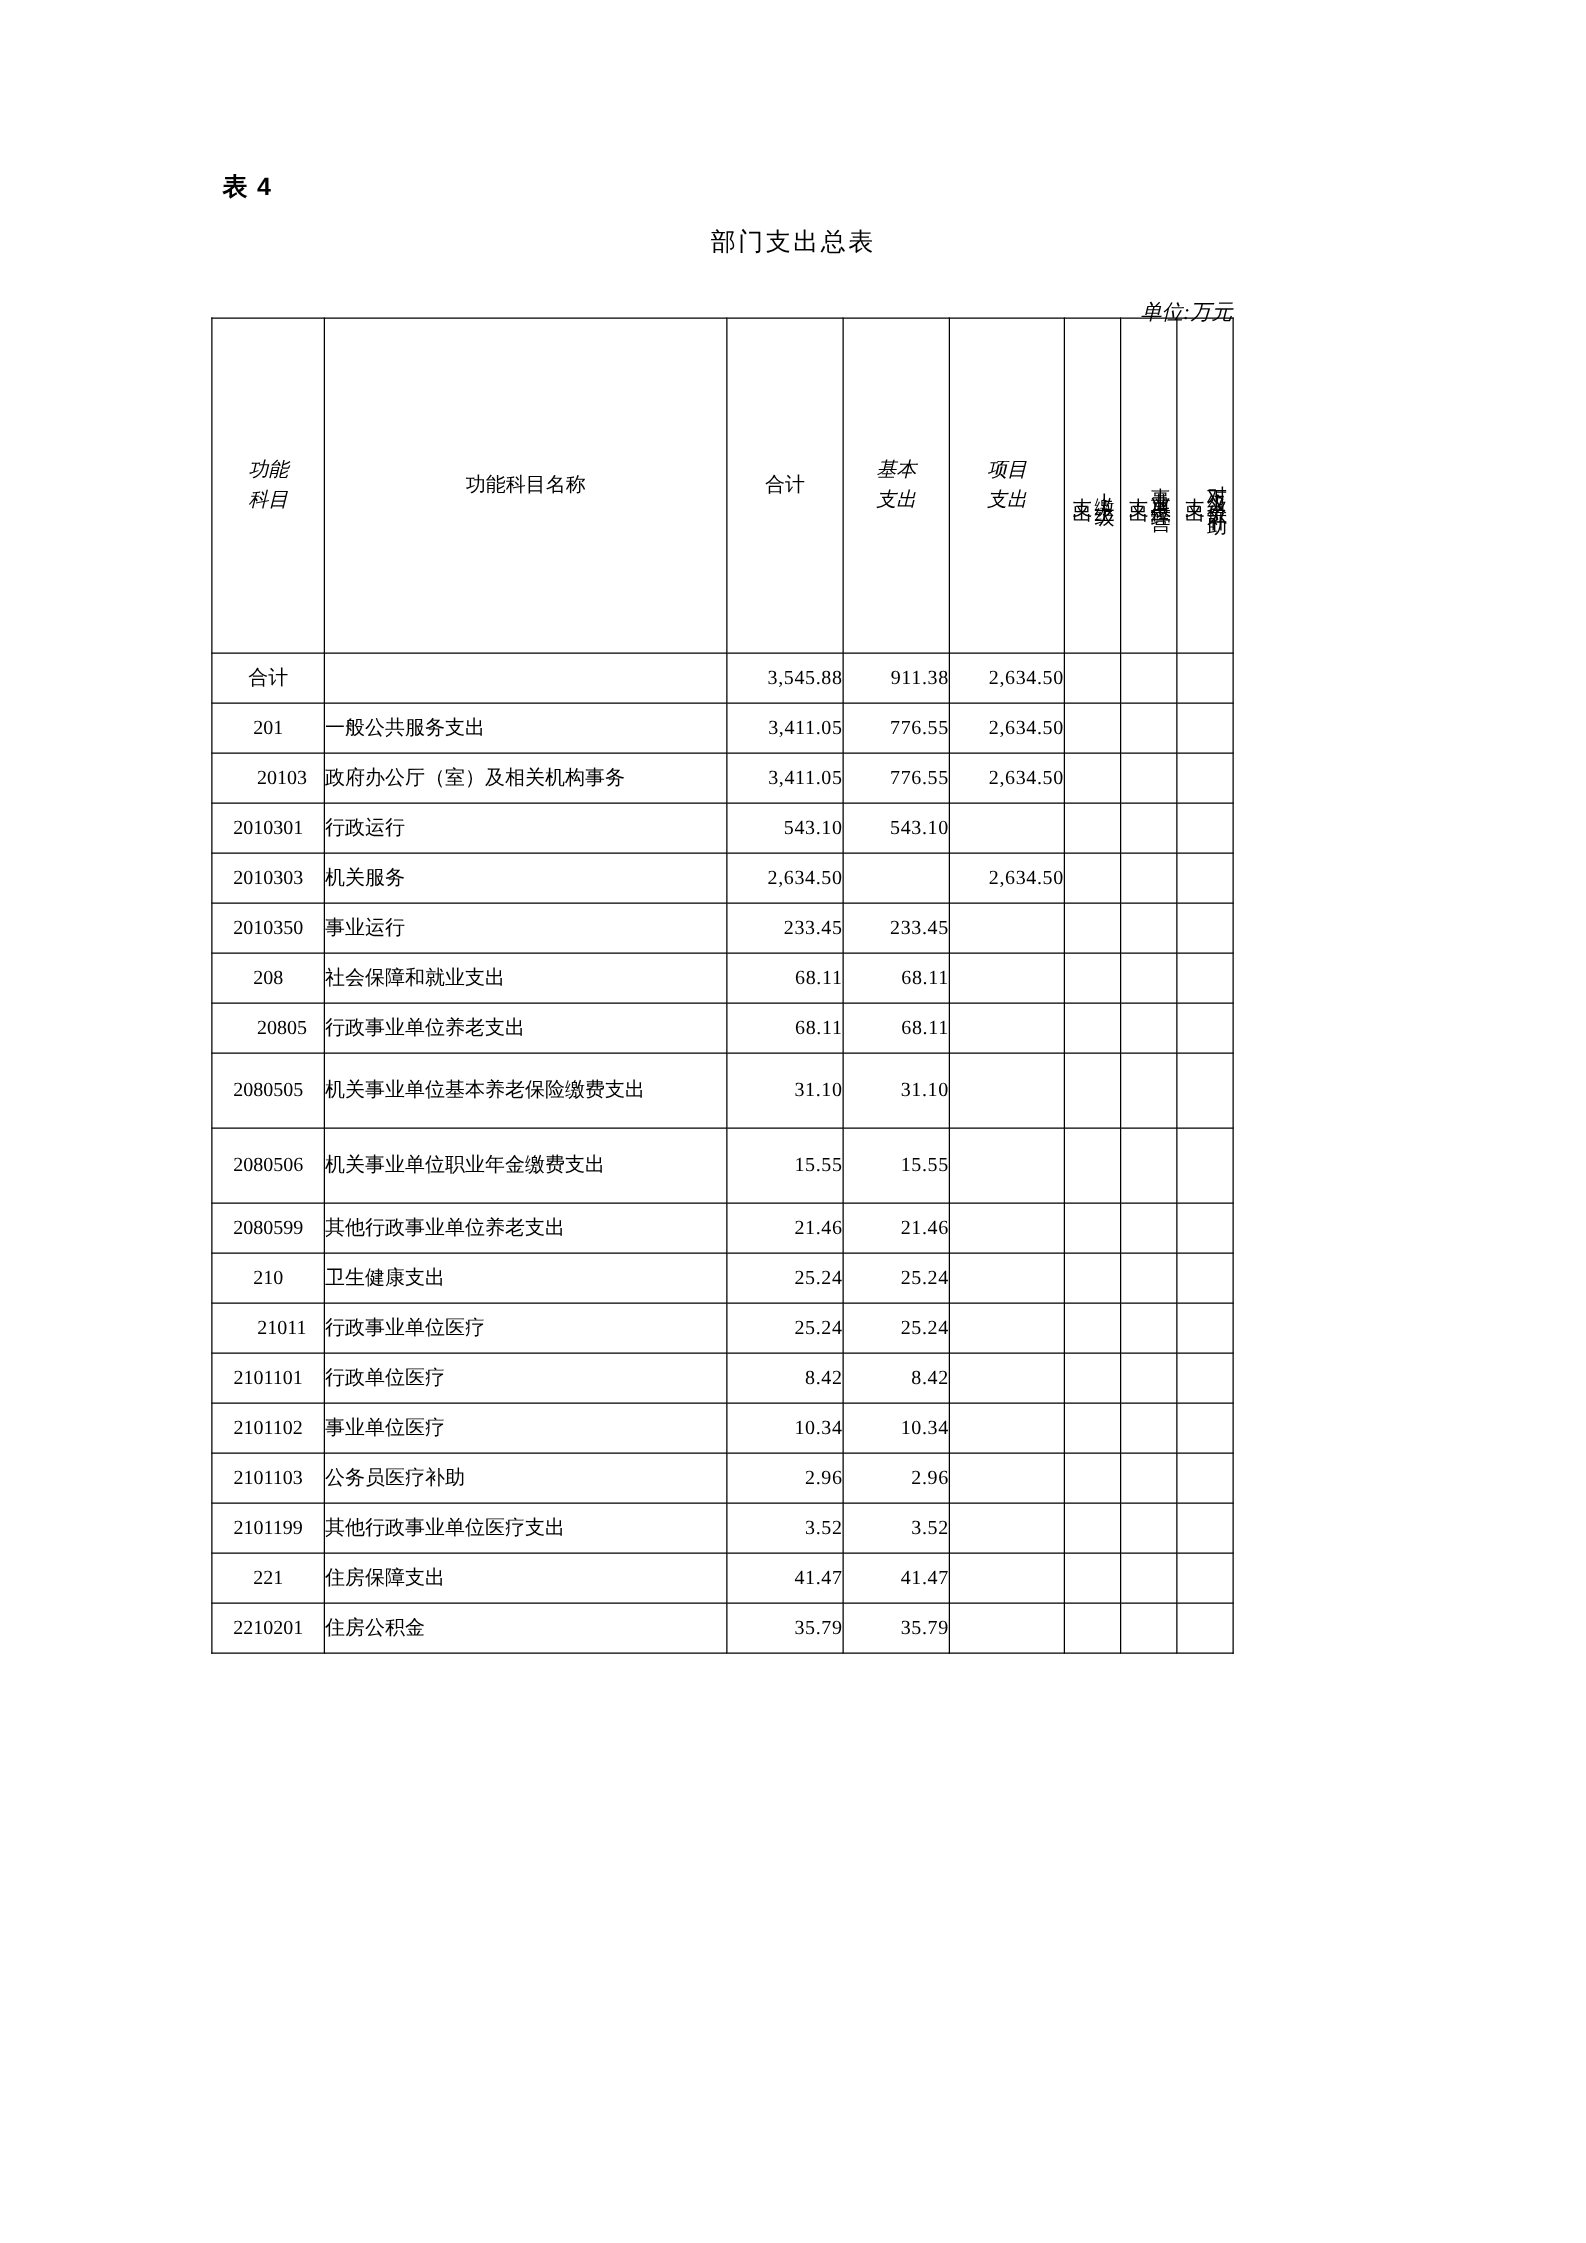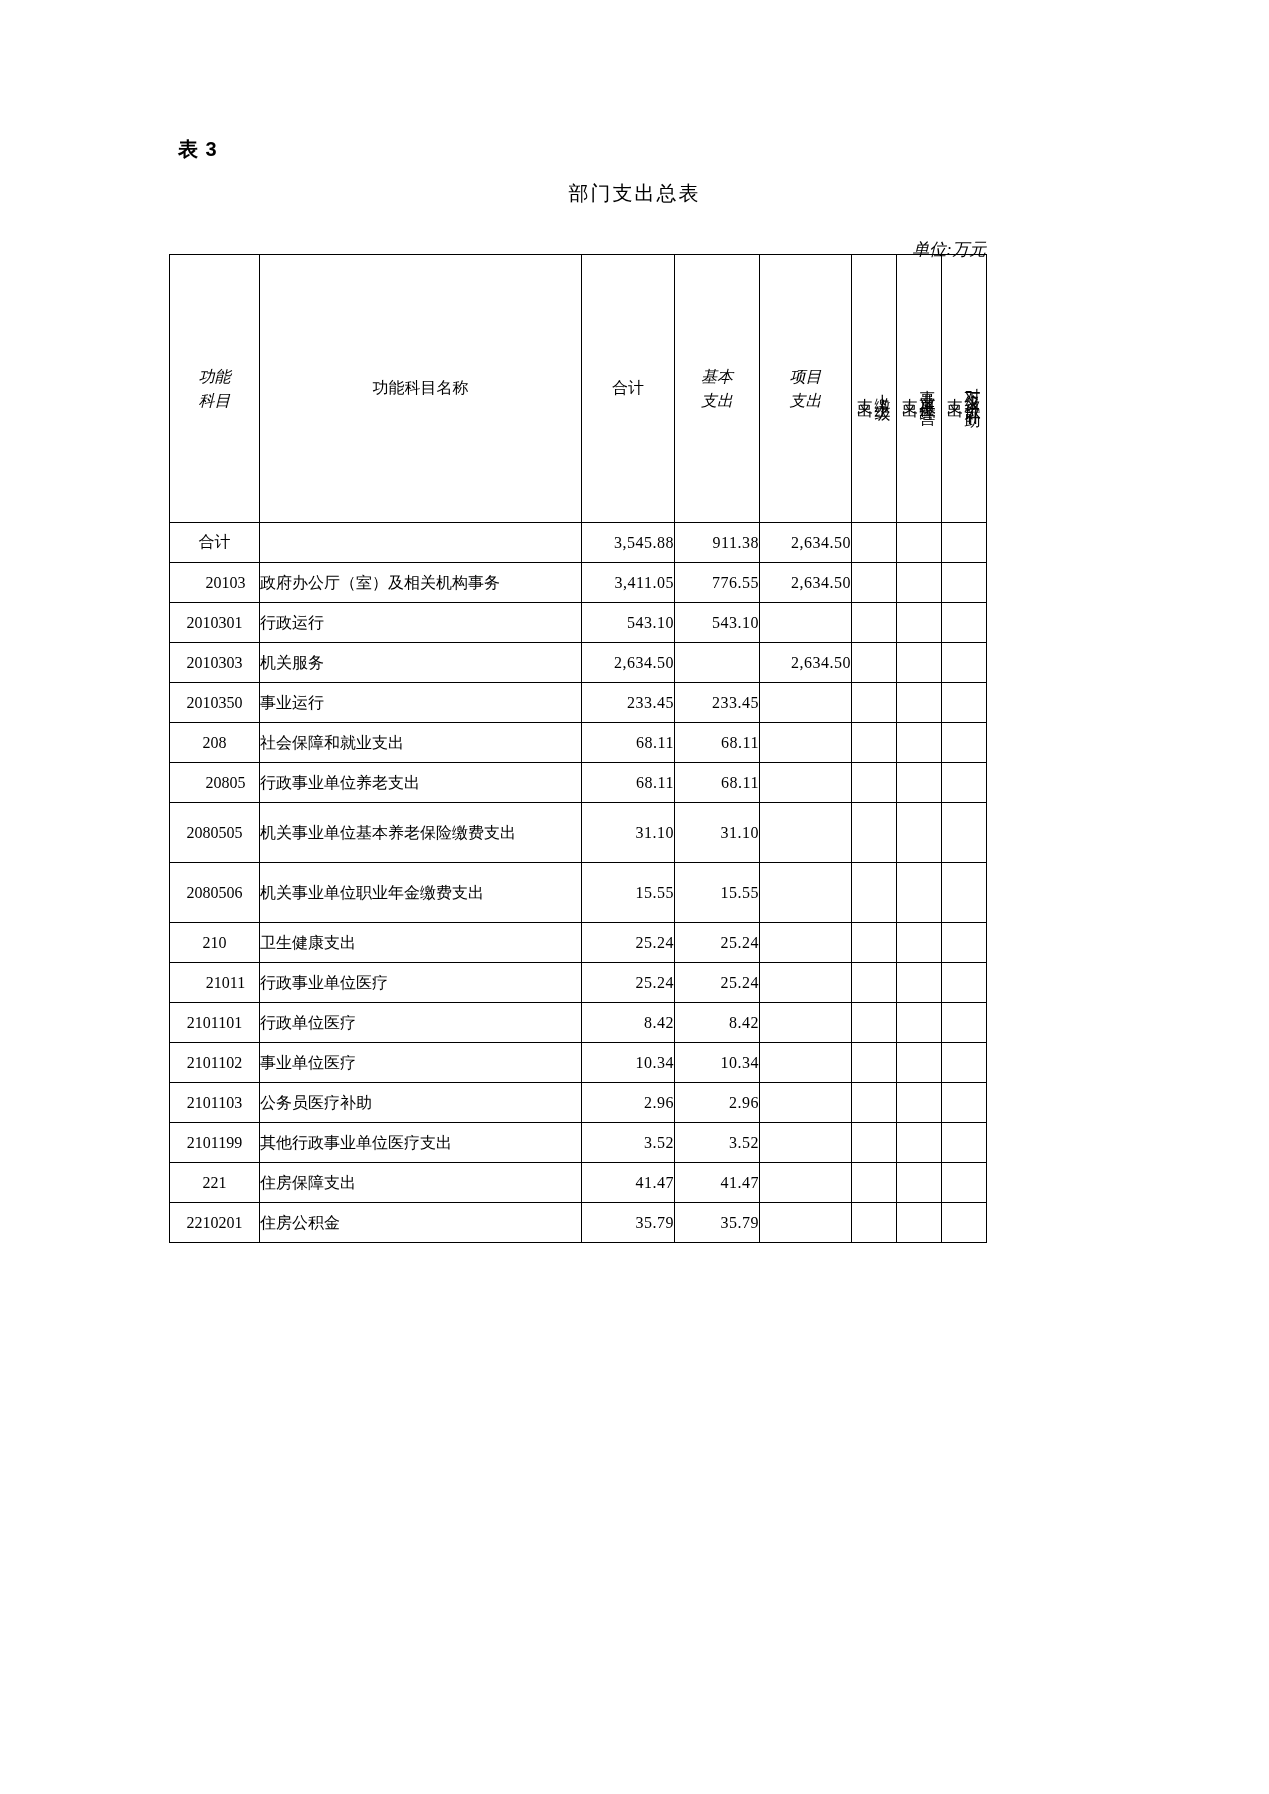--- a/index.html
+++ b/index.html
@@ -124,21 +124,21 @@
   .name-l0 { padding-left: 6px; }
   .name-l1 { padding-left: 22px; }
   .name-l2 { padding-left: 40px; }
   .name-wrap { line-height: 1.5; }
 </style>
 </head>
 <body>
 
 <div class="page">
 
-  <div class="table-label">表 3</div>
+  <div class="table-label">表 4</div>
   <div class="doc-title">部门支出总表</div>
   <div class="unit-note">单位:万元</div>
 
   <table class="main">
     <colgroup>
       <col class="c-code">
       <col class="c-name">
       <col class="c-total">
       <col class="c-basic">
       <col class="c-project">
@@ -195,20 +195,32 @@
             <div class="name-wrap"></div>
           </td>
           <td class="num">3,545.88</td>
           <td class="num">911.38</td>
           <td class="num">2,634.50</td>
           <td class="num"></td>
           <td class="num"></td>
           <td class="num"></td>
         </tr>
         <tr class="data-row">
+          <td class="code">201</td>
+          <td class="name name-l0">
+            <div class="name-wrap">一般公共服务支出</div>
+          </td>
+          <td class="num">3,411.05</td>
+          <td class="num">776.55</td>
+          <td class="num">2,634.50</td>
+          <td class="num"></td>
+          <td class="num"></td>
+          <td class="num"></td>
+        </tr>
+        <tr class="data-row">
           <td class="code" style="padding-left: 22px;">20103</td>
           <td class="name name-l1">
             <div class="name-wrap">政府办公厅（室）及相关机构事务</div>
           </td>
           <td class="num">3,411.05</td>
           <td class="num">776.55</td>
           <td class="num">2,634.50</td>
           <td class="num"></td>
           <td class="num"></td>
           <td class="num"></td>
@@ -291,20 +303,32 @@
             <div class="name-wrap">机关事业单位职业年金缴费支出</div>
           </td>
           <td class="num">15.55</td>
           <td class="num">15.55</td>
           <td class="num"></td>
           <td class="num"></td>
           <td class="num"></td>
           <td class="num"></td>
         </tr>
         <tr class="data-row">
+          <td class="code">2080599</td>
+          <td class="name name-l2">
+            <div class="name-wrap">其他行政事业单位养老支出</div>
+          </td>
+          <td class="num">21.46</td>
+          <td class="num">21.46</td>
+          <td class="num"></td>
+          <td class="num"></td>
+          <td class="num"></td>
+          <td class="num"></td>
+        </tr>
+        <tr class="data-row">
           <td class="code">210</td>
           <td class="name name-l0">
             <div class="name-wrap">卫生健康支出</div>
           </td>
           <td class="num">25.24</td>
           <td class="num">25.24</td>
           <td class="num"></td>
           <td class="num"></td>
           <td class="num"></td>
           <td class="num"></td>

